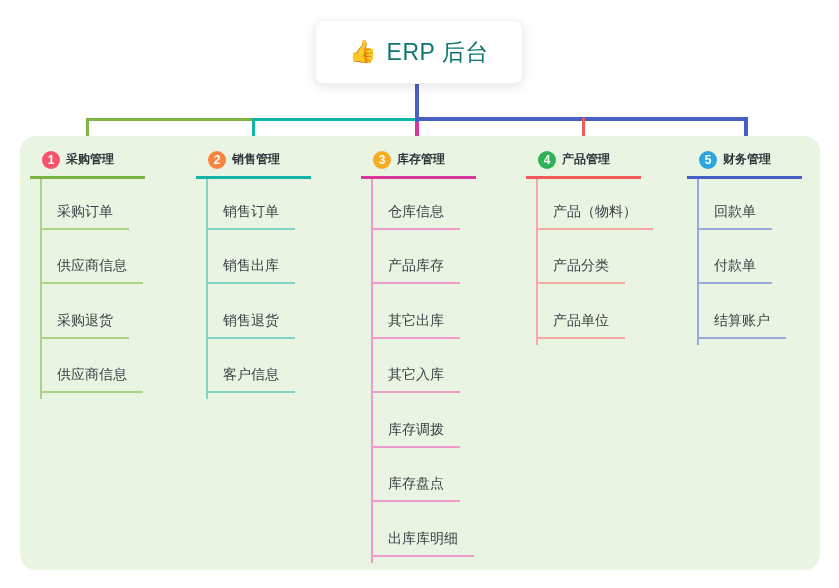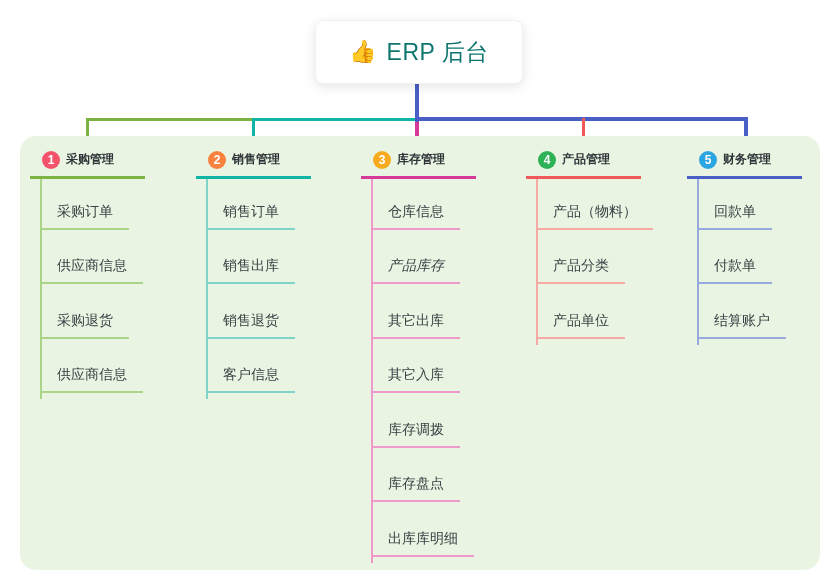--- a/index.html
+++ b/index.html
@@ -125,21 +125,21 @@
       <span class="badge" style="background: rgb(248, 171, 31);">3</span>
       <span class="branch-label">库存管理</span>
     </div>
     <div class="vline" style="left: 10px; top: 33px; height: 383.5px; background: rgb(238, 154, 203);"></div>
     <div class="children" style="top: 33px;">
   <div class="child-row">
     <span class="child-label" style="border-bottom-color: rgb(238, 154, 203);">仓库信息</span>
   </div>
 
   <div class="child-row">
-    <span class="child-label" style="border-bottom-color: rgb(238, 154, 203); font-style: italic;">产品库存</span>
+    <span class="child-label" style="border-bottom-color: rgb(238, 154, 203);">产品库存</span>
   </div>
 
   <div class="child-row">
     <span class="child-label" style="border-bottom-color: rgb(238, 154, 203);">其它出库</span>
   </div>
 
   <div class="child-row">
     <span class="child-label" style="border-bottom-color: rgb(238, 154, 203);">其它入库</span>
   </div>
 

